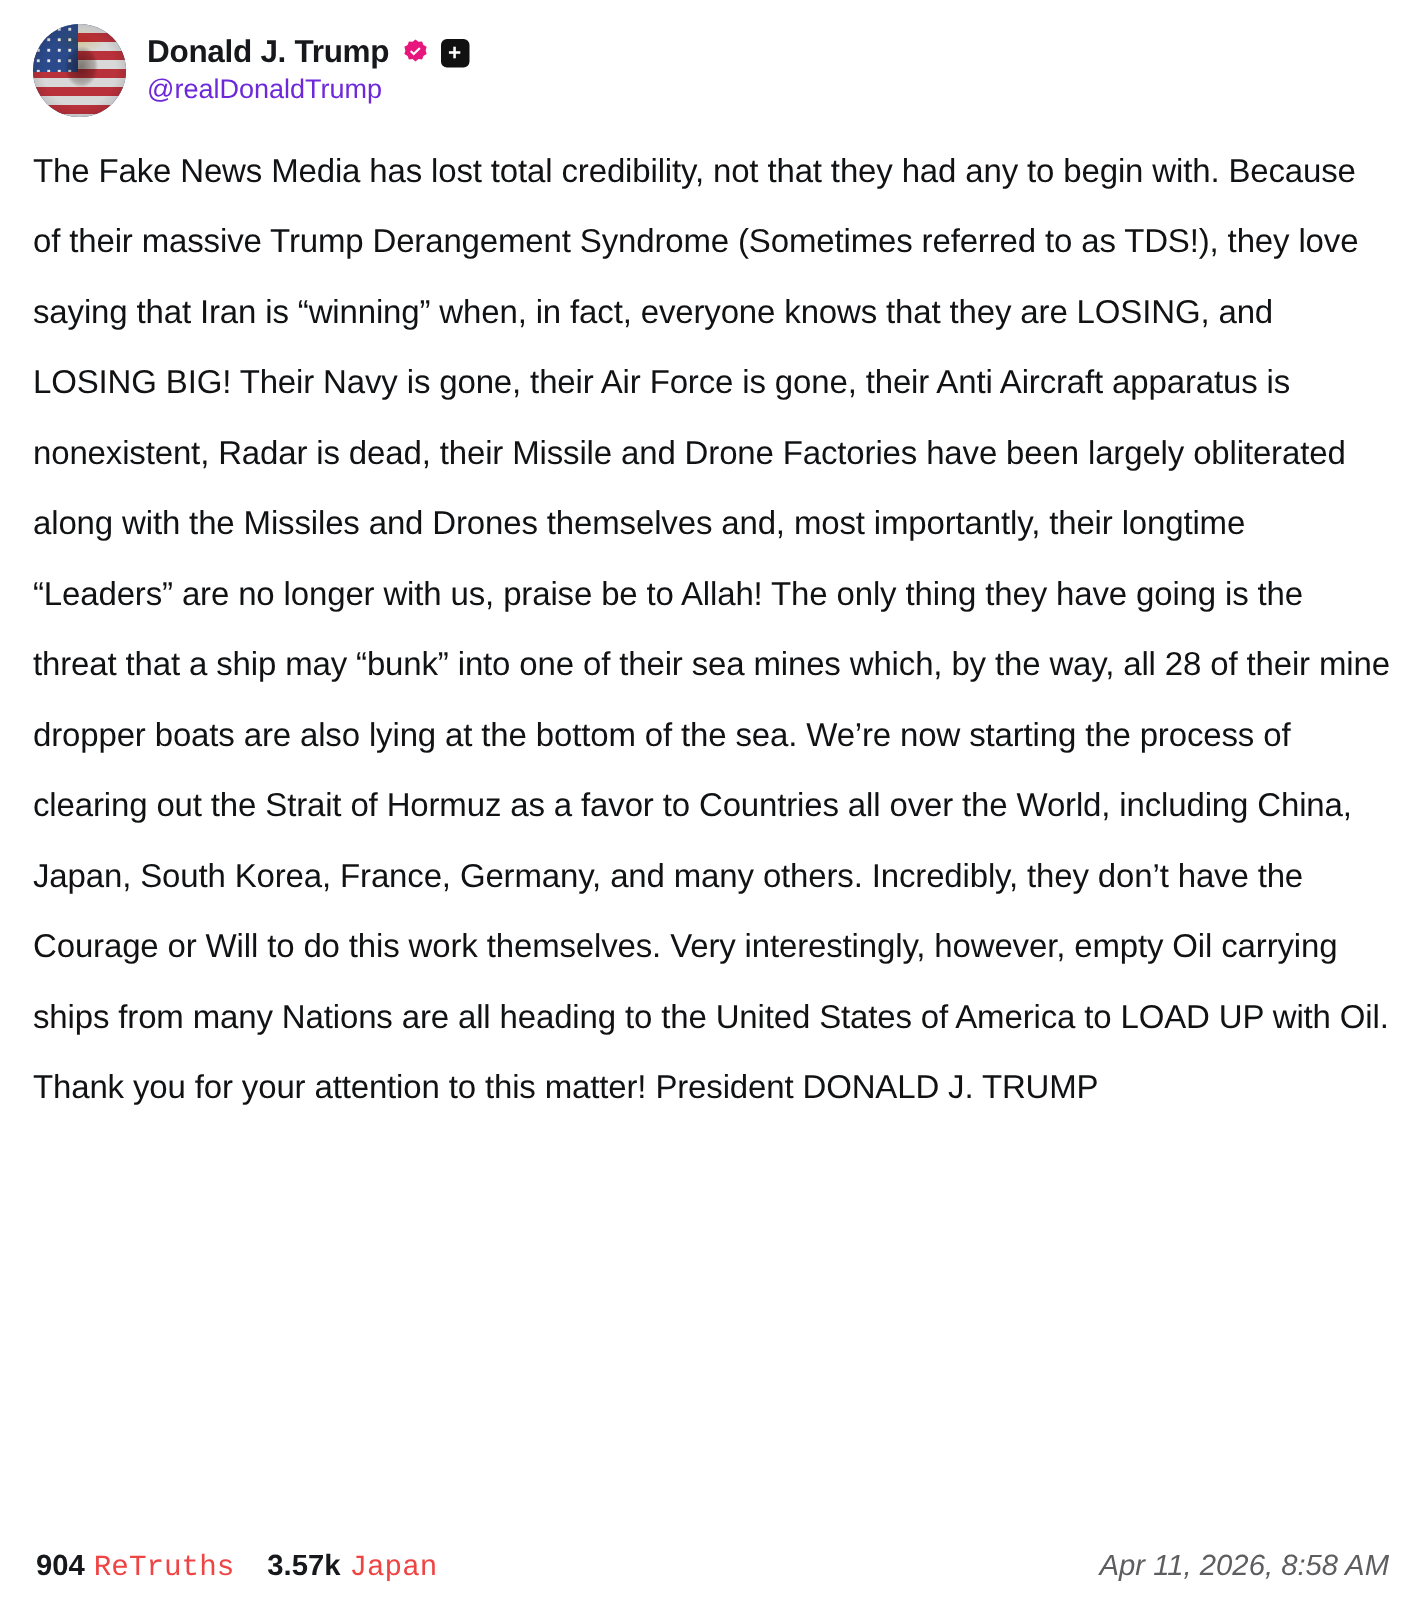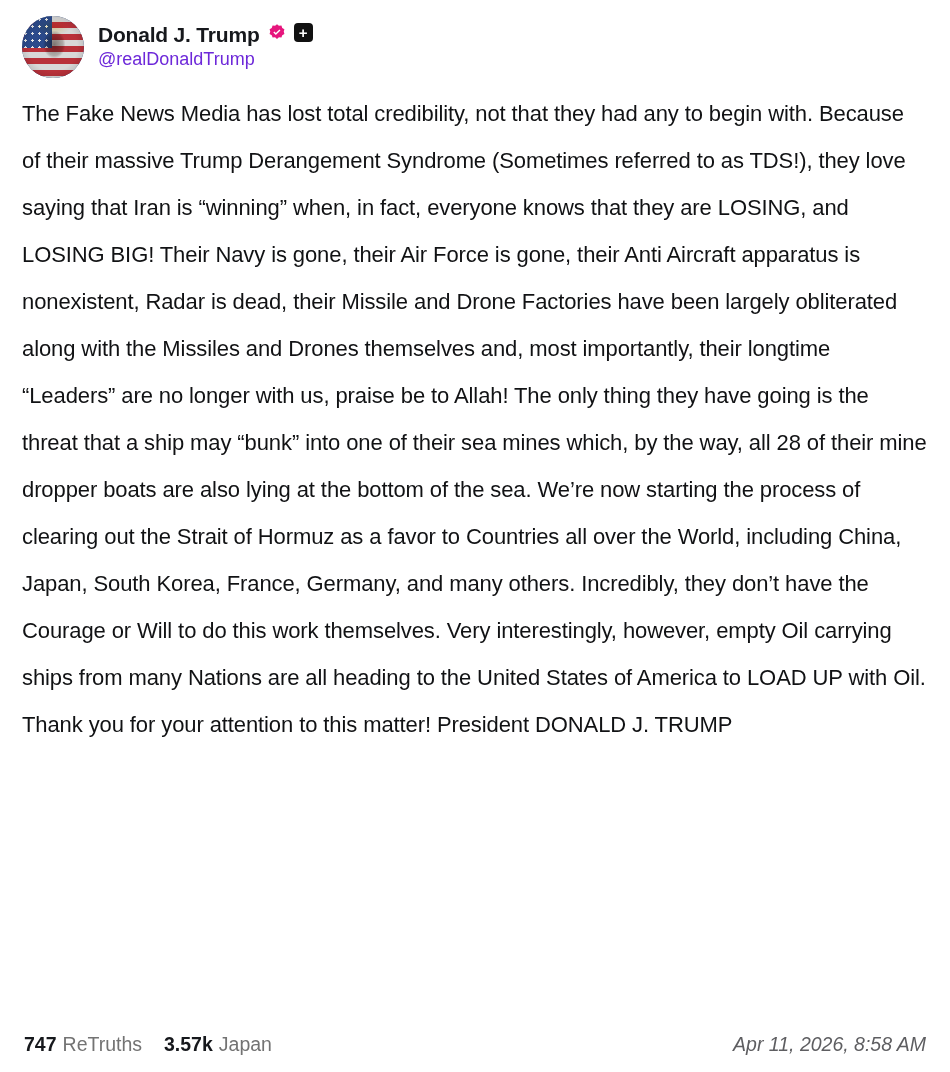--- a/index.html
+++ b/index.html
@@ -71,21 +71,21 @@
     background: radial-gradient(circle at 50% 50%, rgba(0,0,0,0) 55%, rgba(0,0,0,0.28) 100%);
   }
   .name-block {
     display: flex;
     flex-direction: column;
     justify-content: center;
     gap: 2px;
   }
   .name-row {
     display: flex;
-    align-items: flex-start;
+    align-items: center;
     gap: 7px;
   }
   .display-name {
     font-size: 21px;
     font-weight: 700;
     letter-spacing: -0.2px;
     color: #16181c;
     line-height: 1.15;
   }
   .verified-badge {
@@ -139,21 +139,22 @@
   .stat {
     display: inline-flex;
     align-items: baseline;
     gap: 6px;
   }
   .stat-count {
     font-weight: 700;
     color: #16181c;
   }
   .stat-label {
-    color: #737373;
+    color: #ef4444;
+    font-family: Liberation Mono, monospace;
   }
   .timestamp {
     color: #5e5e61;
     font-style: italic;
   }
 </style>
 </head>
 <body>
 
 <div class="post">
@@ -181,21 +182,21 @@
       <div class="handle">@realDonaldTrump</div>
     </div>
 
   </div>
 
   <div class="post-body">The Fake News Media has lost total credibility, not that they had any to begin with. Because of their massive Trump Derangement Syndrome (Sometimes referred to as TDS!), they love saying that Iran is “winning” when, in fact, everyone knows that they are LOSING, and LOSING BIG! Their Navy is gone, their Air Force is gone, their Anti Aircraft apparatus is nonexistent, Radar is dead, their Missile and Drone Factories have been largely obliterated along with the Missiles and Drones themselves and, most importantly, their longtime “Leaders” are no longer with us, praise be to Allah! The only thing they have going is the threat that a ship may “bunk” into one of their sea mines which, by the way, all 28 of their mine dropper boats are also lying at the bottom of the sea. We’re now starting the process of clearing out the Strait of Hormuz as a favor to Countries all over the World, including China, Japan, South Korea, France, Germany, and many others. Incredibly, they don’t have the Courage or Will to do this work themselves. Very interestingly, however, empty Oil carrying ships from many Nations are all heading to the United States of America to LOAD UP with Oil. Thank you for your attention to this matter! President DONALD J. TRUMP</div>
 
   <div class="post-footer">
     <div class="stats">
       <span class="stat">
-        <span class="stat-count">747</span>
+        <span class="stat-count">904</span>
         <span class="stat-label">ReTruths</span>
       </span>
       <span class="stat">
         <span class="stat-count">3.57k</span>
         <span class="stat-label">Japan</span>
       </span>
     </div>
     <div class="timestamp">Apr 11, 2026, 8:58 AM</div>
   </div>
 

